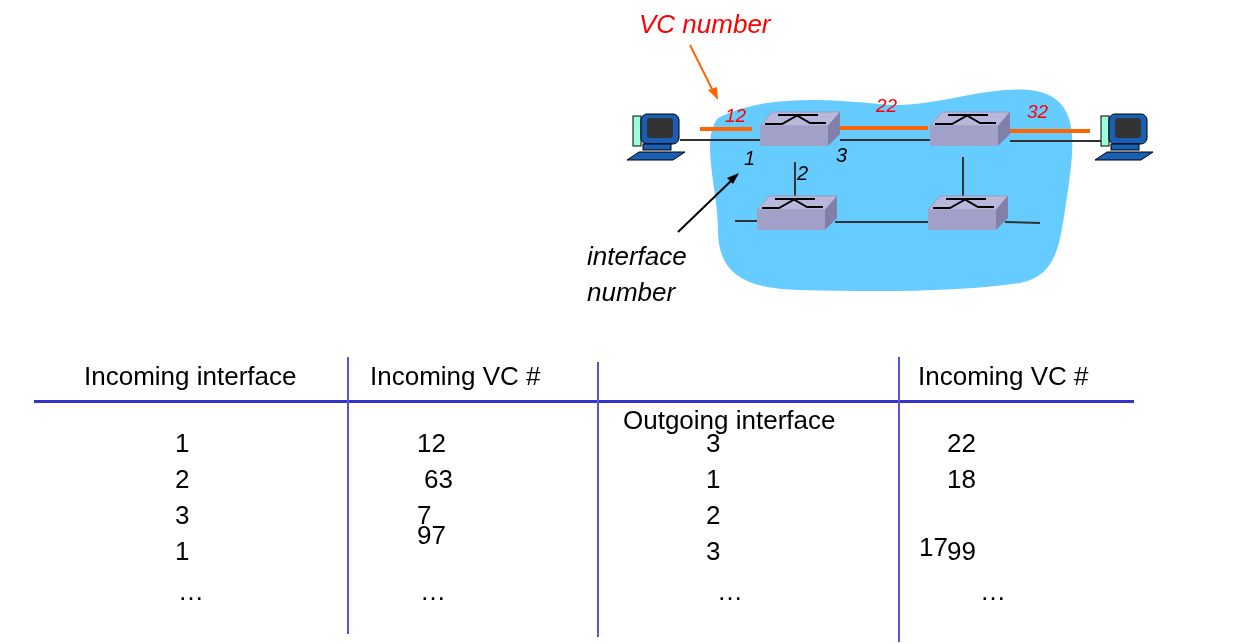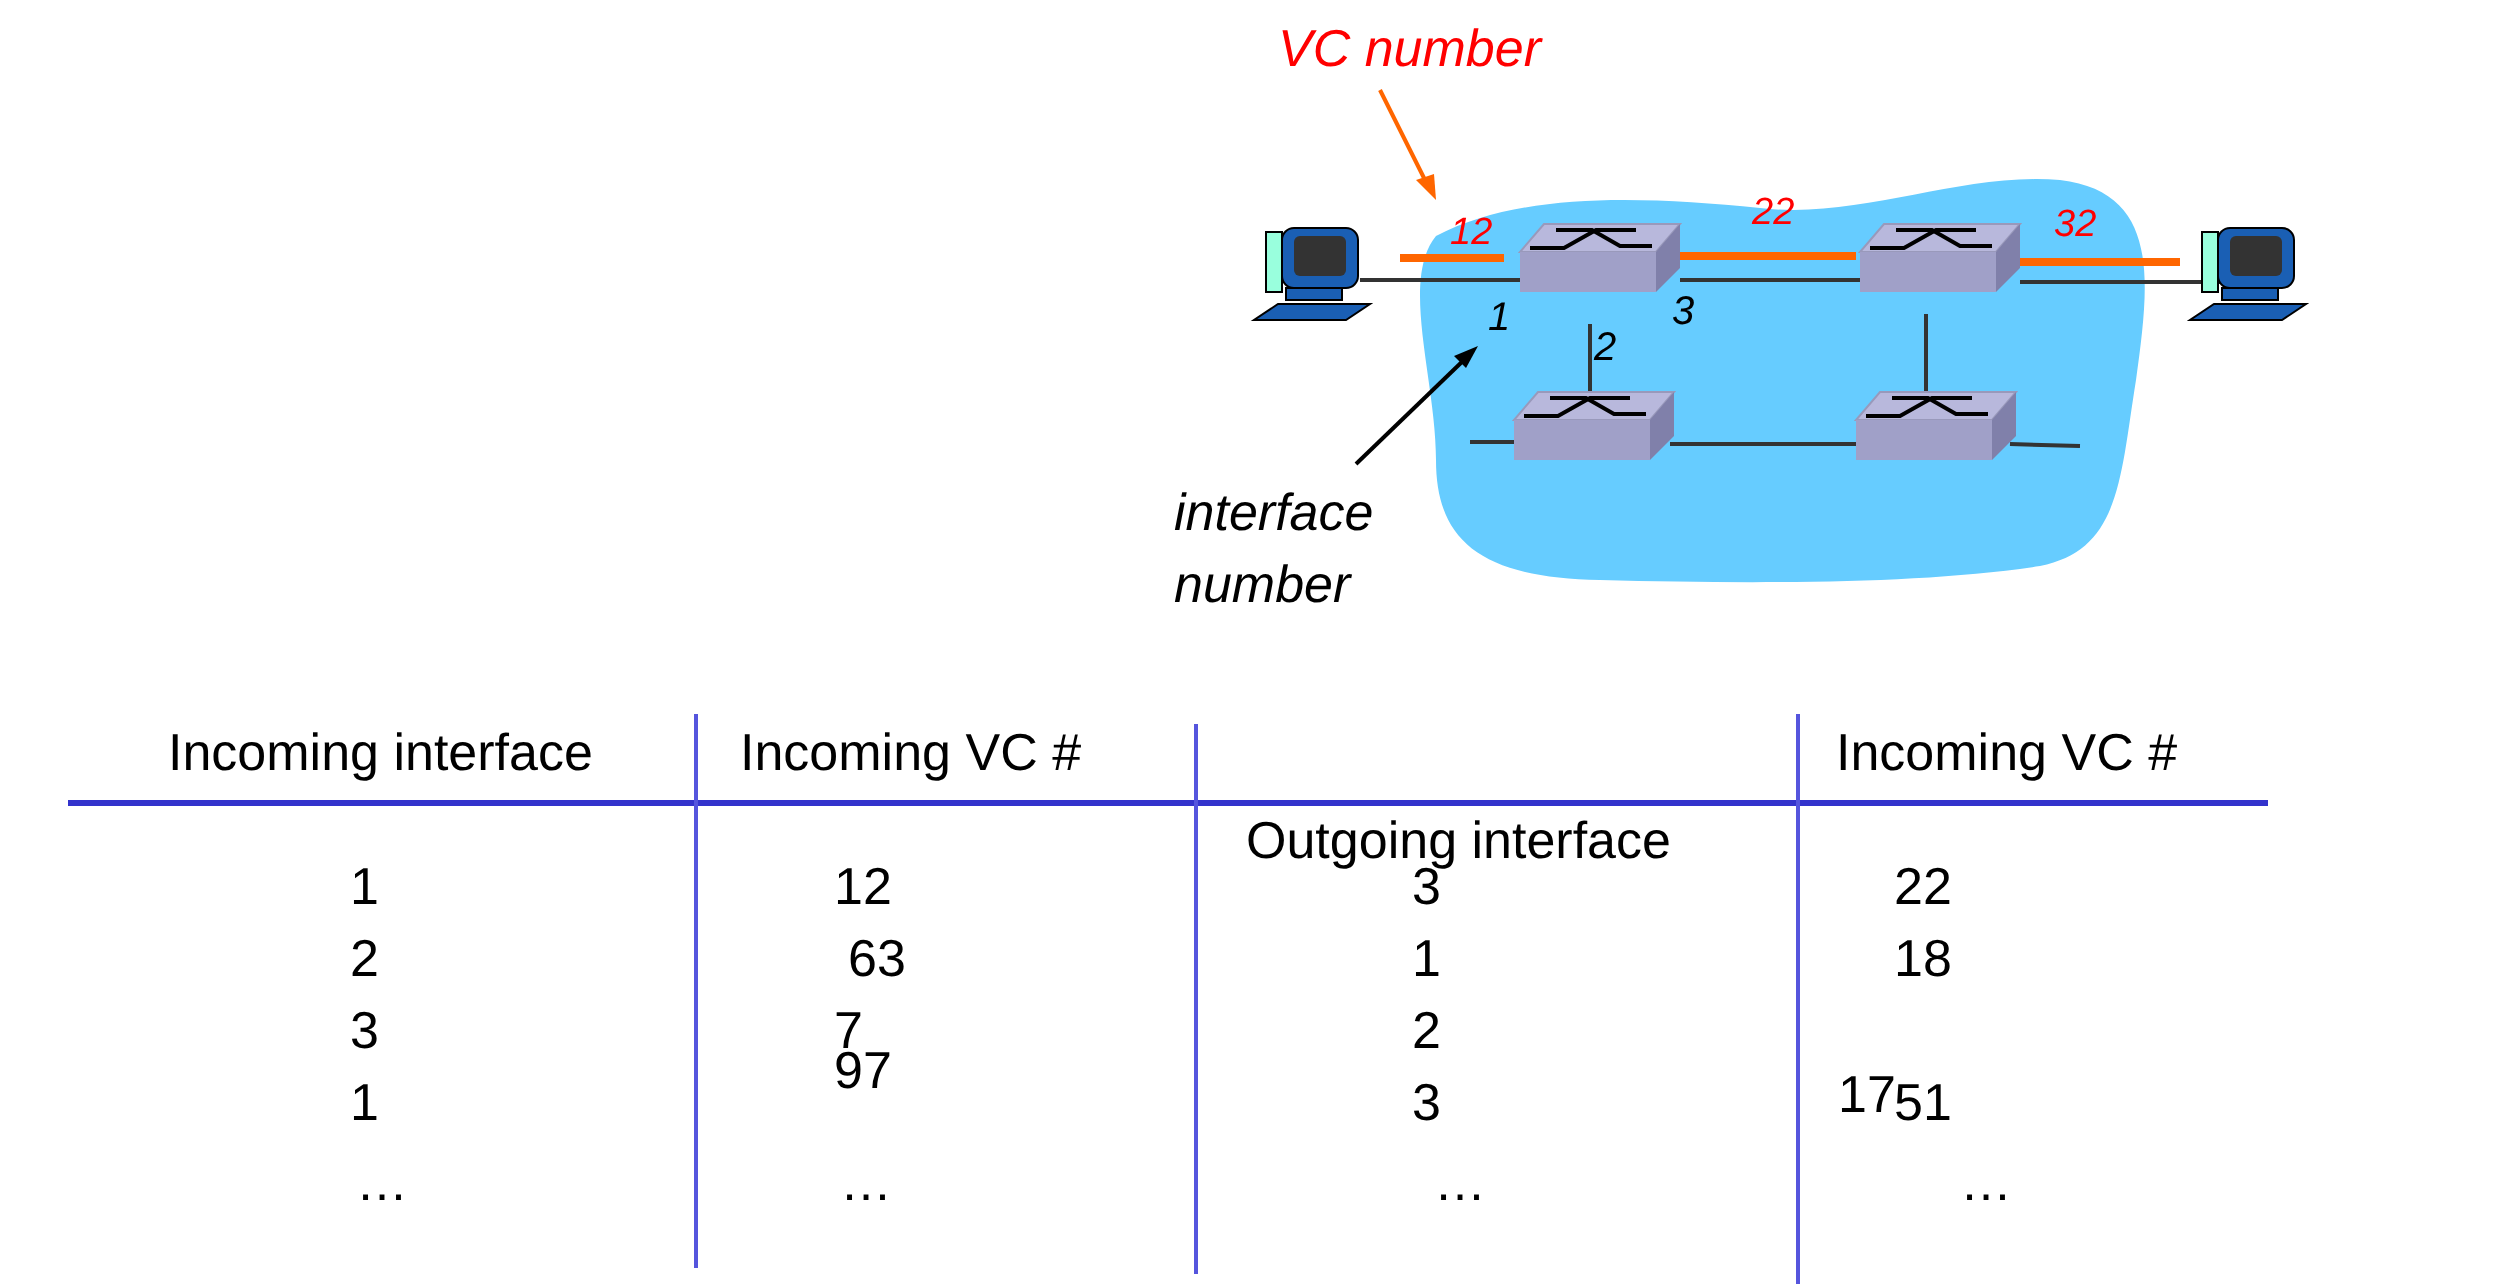--- a/index.html
+++ b/index.html
@@ -124,19 +124,19 @@
       <span class="txt cell" style="left: 424px; top: 464px;">63</span>
       <span class="txt cell" style="left: 706px; top: 464px;">1</span>
       <span class="txt cell" style="left: 947px; top: 464px;">18</span>
       <span class="txt cell" style="left: 175px; top: 500px;">3</span>
       <span class="txt cell" style="left: 417px; top: 500px;">7</span>
       <span class="txt cell" style="left: 706px; top: 500px;">2</span>
       <span class="txt cell" style="left: 919px; top: 500px; margin-top: 32px;">17</span>
       <span class="txt cell" style="left: 175px; top: 536px;">1</span>
       <span class="txt cell" style="left: 417px; top: 520px;">97</span>
       <span class="txt cell" style="left: 706px; top: 536px;">3</span>
-      <span class="txt cell" style="left: 947px; top: 536px;">51</span>
+      <span class="txt cell" style="left: 947px; top: 536px;">99</span>
       <span class="txt cell" style="left: 178px; top: 576px;">…</span>
       <span class="txt cell" style="left: 420px; top: 576px;">…</span>
       <span class="txt cell" style="left: 717px; top: 576px;">…</span>
       <span class="txt cell" style="left: 980px; top: 576px;">…</span>
     </div>
 </div>
 
 </body></html>

